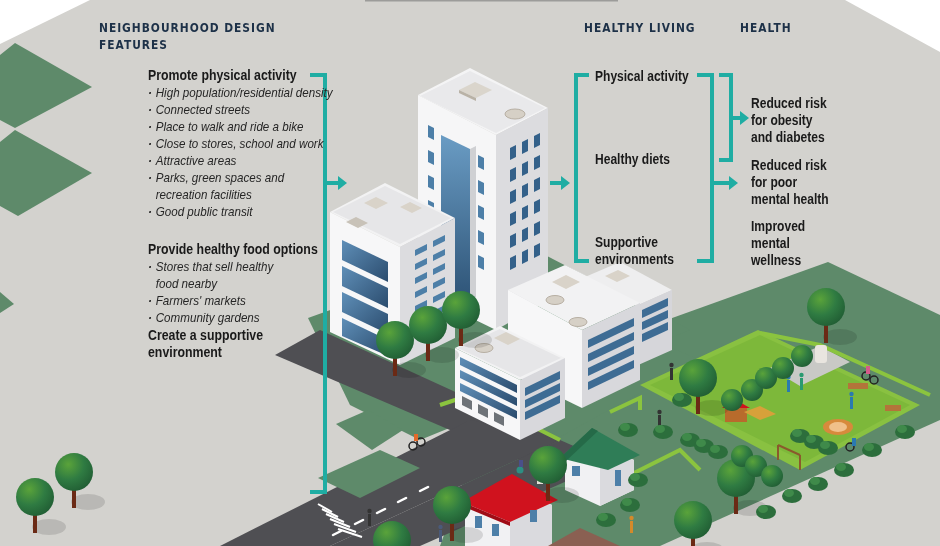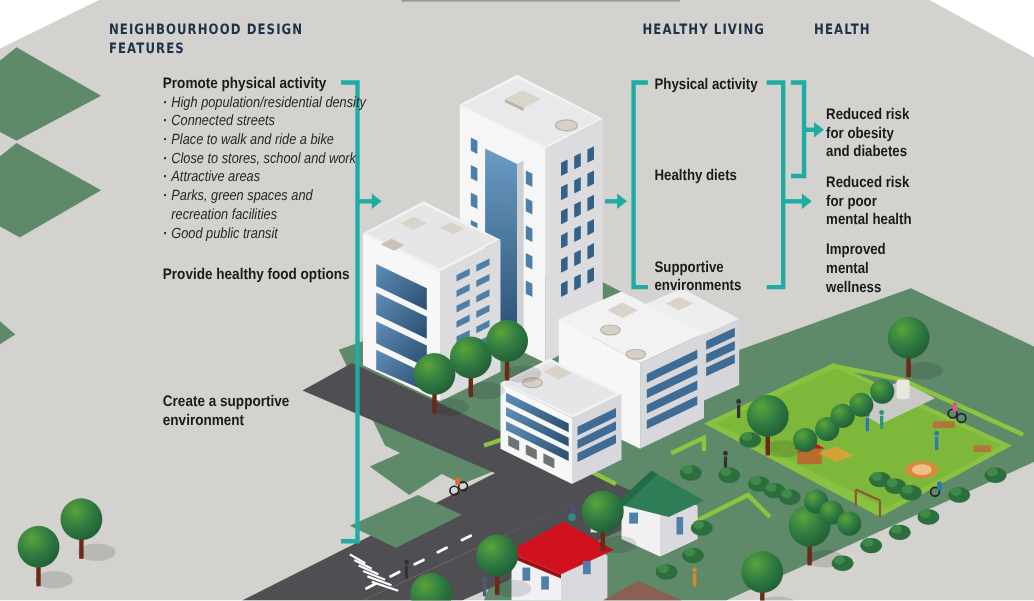--- a/index.html
+++ b/index.html
@@ -437,23 +437,29 @@
       <li class="feat-item">Close to stores, school and work</li>
       <li class="feat-item">Attractive areas</li>
       <li class="feat-item">Parks, green spaces and
 recreation facilities</li>
       <li class="feat-item">Good public transit</li>
     </ul>
   </div>
 
   <div class="feat-block" style="top:241px;">
     <div class="feat-title">Provide healthy food options</div>
+    <ul class="feat-list">
+      <li class="feat-item">Stores that sell healthy
+food nearby</li>
+      <li class="feat-item">Farmers' markets</li>
+      <li class="feat-item">Community gardens</li>
+    </ul>
   </div>
 
-  <div class="feat-block" style="top:356px;">
+  <div class="feat-block" style="top:327px;">
     <div class="feat-title" style="white-space:pre-line;">Create a supportive
 environment</div>
   </div>
 
   <div class="hl-label" style="left:595px; top:68px;">Physical activity</div>
   <div class="hl-label" style="left:595px; top:151px;">Healthy diets</div>
   <div class="hl-label" style="left:595px; top:234px;">Supportive
 environments</div>
 
   <div class="health-label" style="left:751px; top:95px;">Reduced risk

